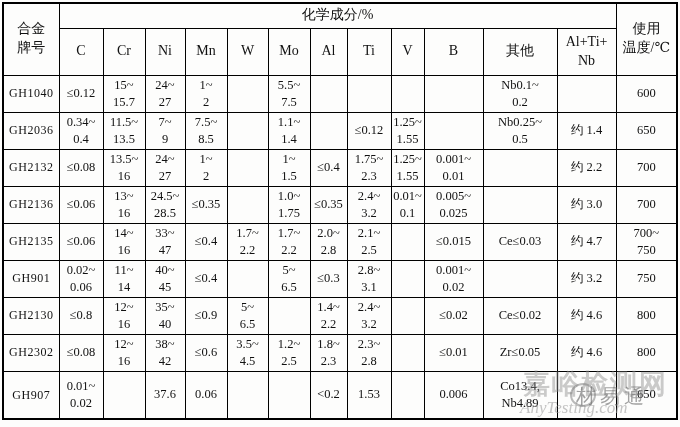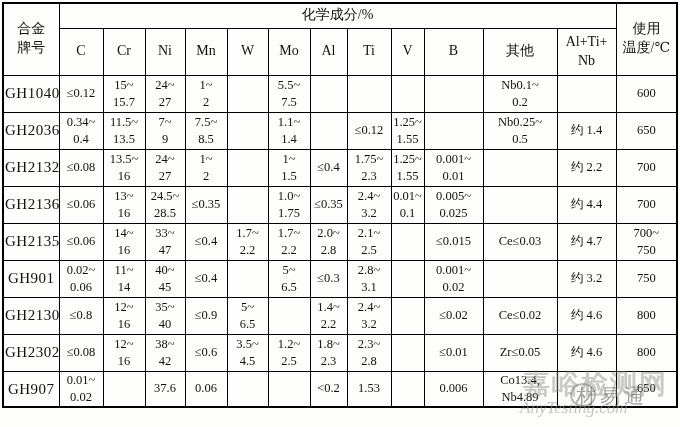--- a/index.html
+++ b/index.html
@@ -36,22 +36,22 @@
     line-height: 1.35;
     white-space: pre-line;
     padding: 0 1px;
     color: #111;
     overflow: hidden;
   }
   thead th { font-size: 14px; }
   tr.hrow1 { height: 25px; }
   tr.hrow2 { height: 47px; }
   tbody tr { height: 37px; }
-  tbody tr.tall { height: 36px; }
-  td.alloy { font-size: 15px; letter-spacing: 0.5px; }
+  tbody tr.tall { height: 48px; }
+  td.alloy { font-size: 12px; letter-spacing: 0.5px; }
 
   
   .wm { position: absolute; pointer-events: none; }
   .wm-site {
     left: 523px; top: 366px;
     font-size: 27px; font-weight: bold;
     color: rgba(140,140,140,0.45);
     letter-spacing: 2px;
     white-space: nowrap;
   }
@@ -202,21 +202,21 @@
           <td>1.0~
 1.75</td>
           <td>≤0.35</td>
           <td>2.4~
 3.2</td>
           <td>0.01~
 0.1</td>
           <td>0.005~
 0.025</td>
           <td></td>
-          <td>约 4.4</td>
+          <td>约 3.0</td>
           <td>700</td>
         </tr>
         <tr>
           <td class="alloy">GH2135</td>
           <td>≤0.06</td>
           <td>14~
 16</td>
           <td>33~
 47</td>
           <td>≤0.4</td>

